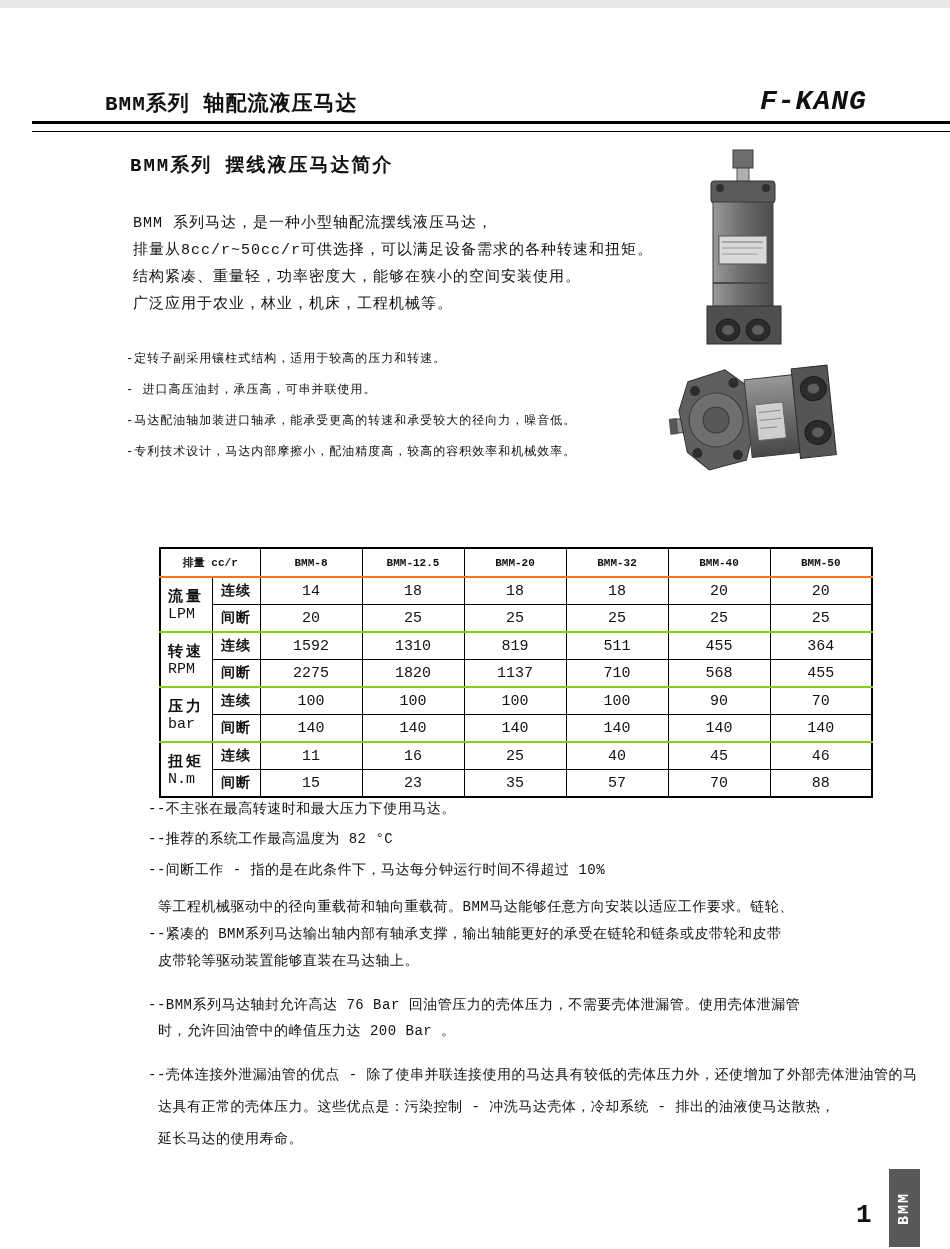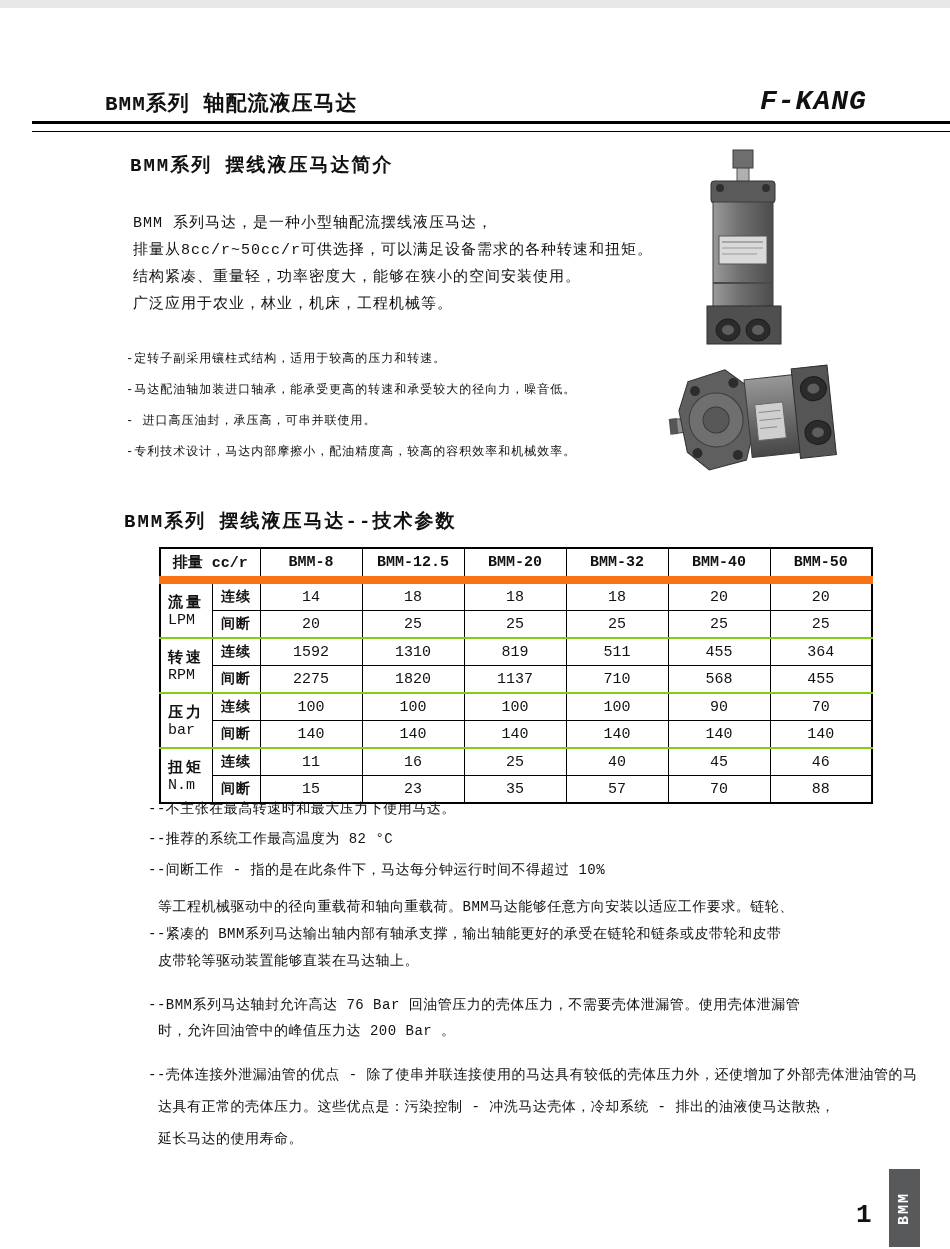--- a/index.html
+++ b/index.html
@@ -15,21 +15,21 @@
   .sec-title{font-size:19px;font-weight:bold;letter-spacing:2px;}
   .intro-title{left:130px;top:144px;}
   .intro-lines{left:133px;top:202px;font-size:15px;line-height:27px;letter-spacing:1px;}
   .bullets{left:126px;top:336px;font-size:12px;line-height:31px;letter-spacing:1px;}
   .specs-title{left:124px;top:500px;}
   
   .spec-table{left:159px;top:539px;}
   table{border-collapse:collapse;table-layout:fixed;width:712px;}
   th,td{border:1px solid #000;text-align:center;padding:0;font-size:15px;height:26px;overflow:hidden;}
   table{border:2px solid #000;}
-  tr.hdr th{height:27px;font-weight:bold;border-bottom:8px solid #f97316;font-size:15px;}
+  tr.hdr th{height:27px;font-weight:bold;border-bottom:2px solid #f97316;font-size:11px;}
   tr.g-start td{border-top:2px solid #84cc16;}
   td.lbl{text-align:left;padding-left:7px;font-size:15px;}
   td.lbl .lbl-cn{font-weight:bold;letter-spacing:3px;}
   td.lbl .lbl-unit{font-weight:normal;letter-spacing:0;}
   td.mode{font-weight:bold;font-size:14px;letter-spacing:1px;}
   
   .note{left:148px;width:740px;font-size:14px;letter-spacing:0.5px;}
   .note .nl{white-space:nowrap;}
   .note .cont{padding-left:10px;}
   .n4 .nl{line-height:27px;}
@@ -57,22 +57,22 @@
 
   <div class="abs intro-lines">
     <div>BMM 系列马达，是一种小型轴配流摆线液压马达，</div>
     <div>排量从8cc/r~50cc/r可供选择，可以满足设备需求的各种转速和扭矩。</div>
     <div>结构紧凑、重量轻，功率密度大，能够在狭小的空间安装使用。</div>
     <div>广泛应用于农业，林业，机床，工程机械等。</div>
   </div>
 
   <div class="abs bullets">
     <div>-定转子副采用镶柱式结构，适用于较高的压力和转速。</div>
+    <div>- 进口高压油封，承压高，可串并联使用。</div>
     <div>-马达配油轴加装进口轴承，能承受更高的转速和承受较大的径向力，噪音低。</div>
-    <div>- 进口高压油封，承压高，可串并联使用。</div>
     <div>-专利技术设计，马达内部摩擦小，配油精度高，较高的容积效率和机械效率。</div>
   </div>
 
   <div class="abs" style="left:702px;top:140px;">
     <svg width="84" height="200" viewBox="0 0 84 200">
       <defs>
         <linearGradient id="bodyV" x1="0" y1="0" x2="1" y2="0">
           <stop offset="0" stop-color="#9a9a9a"></stop>
             <stop offset="0.45" stop-color="#6f6f6f"></stop>
             <stop offset="1" stop-color="#4c4c4c"></stop>
@@ -123,21 +123,20 @@
         <line x1="91" y1="76" x2="108" y2="76" stroke="#8a8a8a"></line>
         <rect x="128" y="20" width="36" height="90" fill="#555555" stroke="#2e2e2e"></rect>
         <ellipse cx="148" cy="42" rx="13" ry="12" fill="#2b2b2b" stroke="#1c1c1c"></ellipse>
         <ellipse cx="148" cy="42" rx="6" ry="5" fill="#5e5e5e"></ellipse>
         <ellipse cx="148" cy="86" rx="13" ry="12" fill="#2b2b2b" stroke="#1c1c1c"></ellipse>
         <ellipse cx="148" cy="86" rx="6" ry="5" fill="#5e5e5e"></ellipse>
       </g>
     </svg>
   </div>
 
-  <div class="abs sec-title specs-title">BMM系列 摆线液压马达--技术参数</div>
 
   <div class="abs spec-table">
     <table>
       <colgroup>
         <col style="width:52px">
           <col style="width:48px">
         <col style="width:102px">
           <col style="width:102px">
           <col style="width:102px">
         <col style="width:102px">

